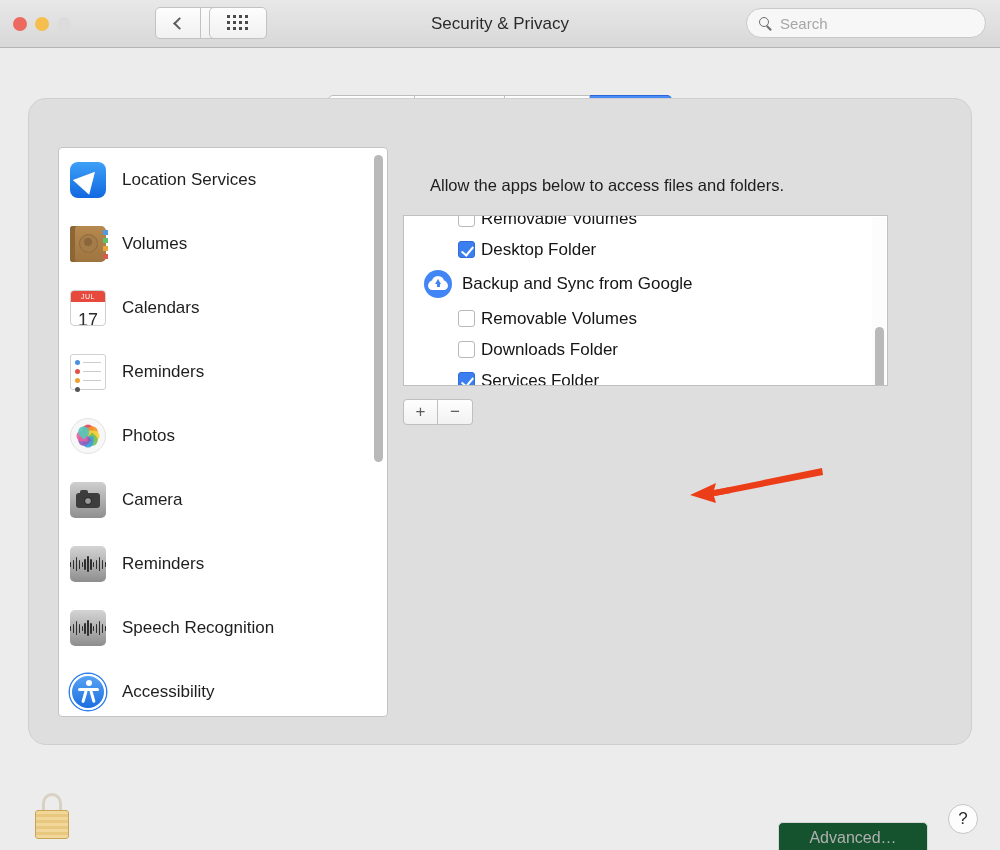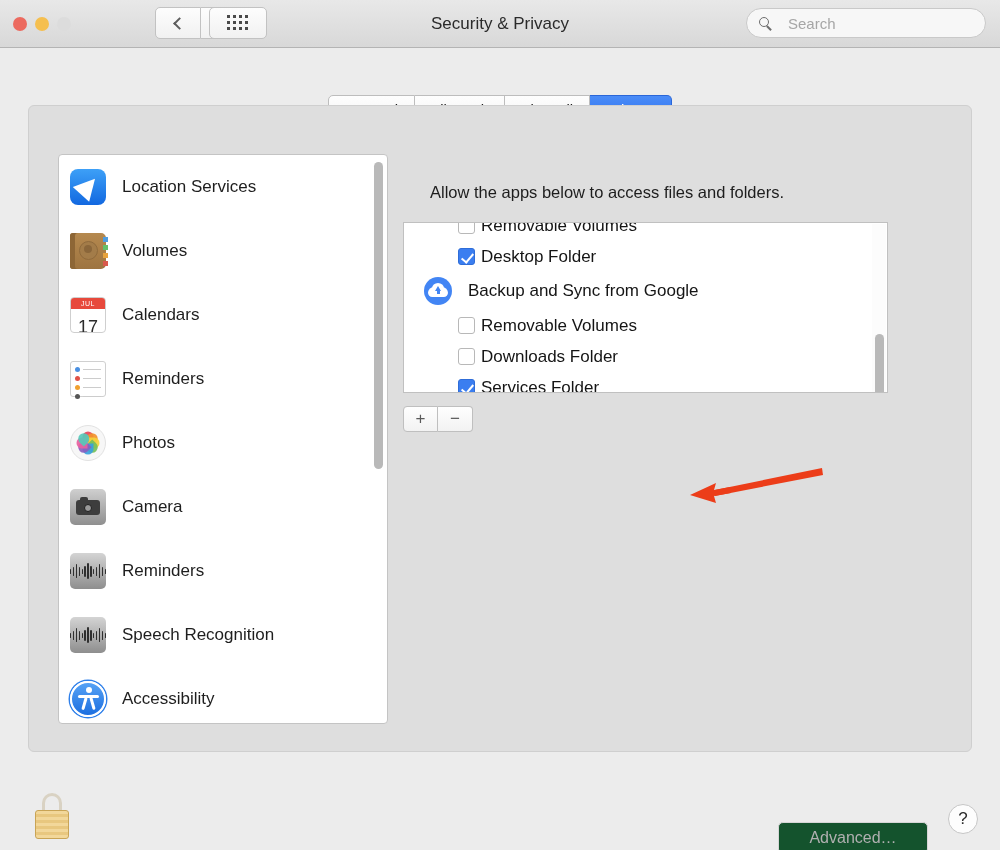--- a/index.html
+++ b/index.html
@@ -52,42 +52,42 @@
   }
 
   #searchfield {
     position: absolute; right: 14px; top: 8px; width: 240px; height: 30px;
     background: #f7f7f7; border: 1px solid #c9c9c9; border-radius: 15px;
     display: flex; align-items: center; padding: 0 12px;
   }
   .magnifier { position: relative; width: 13px; height: 13px; flex: 0 0 auto; margin-right: 8px; }
   .magnifier .ring { position: absolute; left: 0; top: 0; width: 10px; height: 10px; border: 1.6px solid #6e6e6e; border-radius: 50%; }
   .magnifier .handle { position: absolute; left: 8px; top: 8px; width: 6px; height: 1.6px; background: #6e6e6e; transform: rotate(45deg); transform-origin: left center; }
-  #searchfield .ph { font-size: 15px; color: #a6a6a6; margin-left: 8px; }
+  #searchfield .ph { font-size: 15px; color: #a6a6a6; }
 
   
   #tabs {
     position: absolute; left: 0; top: 95px; width: 1000px;
     display: flex; justify-content: center;
   }
   .tab {
     height: 28px; padding: 0 16px;
     background: linear-gradient(to bottom, #fefefe, #f2f2f2);
     border: 1px solid #bdbdbd; border-left: none;
     font-size: 15px; color: #1d1d1d;
     display: flex; align-items: center; justify-content: center;
   }
   .tab:first-child { border-left: 1px solid #bdbdbd; border-radius: 5px 0 0 5px; }
   .tab:last-child { border-radius: 0 5px 5px 0; }
   .tab.active { background: linear-gradient(to bottom, #4a8cf7, #2f70ef); color: #fff; border-color: #2a66d8; }
 
   
   #panel {
-    position: absolute; left: 28px; top: 105px; width: 944px; height: 647px;
-    background: #dedede; border: 1px solid #cfcfcf; border-radius: 6px;
+    position: absolute; left: 28px; top: 98px; width: 944px; height: 647px;
+    background: #dedede; border: 1px solid #cfcfcf; border-radius: 18px;
   }
 
   
   #sidebar {
     position: absolute; left: 29px; top: 48px; width: 330px; height: 570px;
     background: #ffffff; border: 1px solid #c4c4c4; border-radius: 4px;
     overflow: hidden;
   }
   .side-item { display: flex; align-items: center; height: 64px; padding-left: 11px; }
   .side-label { font-size: 17px; color: #1e1e1e; margin-left: 16px; }
@@ -139,21 +139,21 @@
   #rightpane { position: absolute; left: 371px; top: 48px; width: 545px; height: 570px; background: #dedede; }
   #allow-label { position: absolute; left: 30px; top: 29px; font-size: 16.5px; color: #1d1d1d; }
 
   #applist {
     position: absolute; left: 3px; top: 68px; width: 485px; height: 171px;
     background: #fff; border: 1px solid #c0c0c0; overflow: hidden;
   }
   #list-inner { position: absolute; left: 0; top: -13px; width: 100%; }
   .app-row { display: flex; align-items: center; height: 38px; padding-left: 20px; }
   .app-icon { width: 28px; height: 28px; position: relative; flex: 0 0 auto; }
-  .app-name { font-size: 17px; color: #151515; margin-left: 16px; }
+  .app-name { font-size: 17px; color: #151515; margin-left: 10px; }
   .perm-row { display: flex; align-items: center; height: 31px; padding-left: 54px; }
   .cbox { width: 17px; height: 17px; border-radius: 3px; position: relative; flex: 0 0 auto; }
   .cbox.off { background: #fff; border: 1px solid #b8b8b8; }
   .cbox.on { background: #3b7ef0; border: 1px solid #2f6dd8; }
   .cbox.on::after {
     content: ""; position: absolute; left: 5px; top: 2px; width: 5px; height: 10px;
     border-right: 2px solid #fff; border-bottom: 2px solid #fff; transform: rotate(40deg);
   }
   .perm-label { font-size: 17px; color: #151515; margin-left: 6px; }
 

